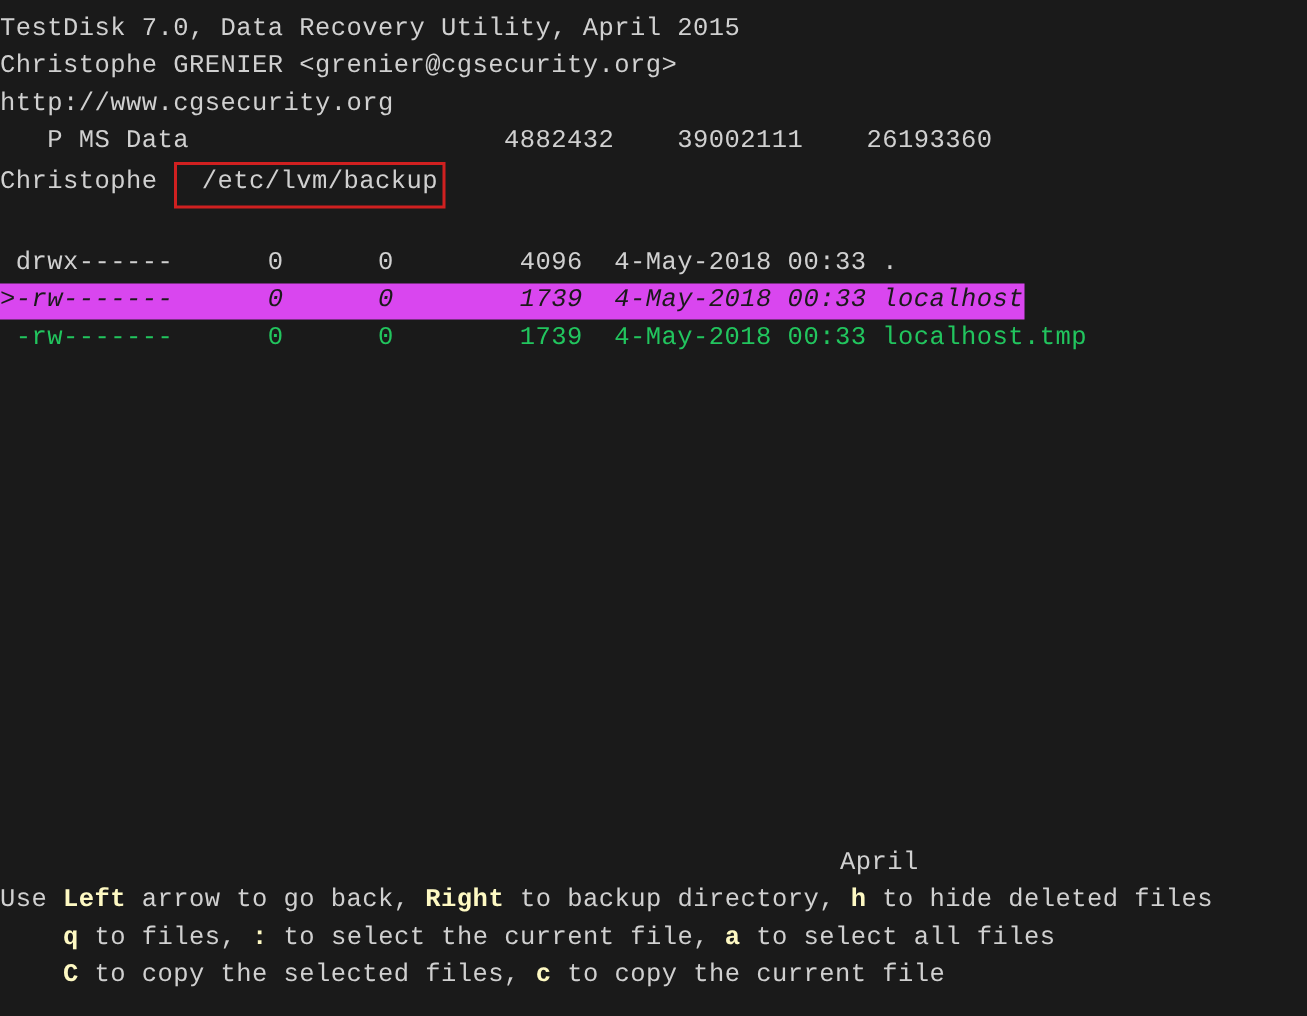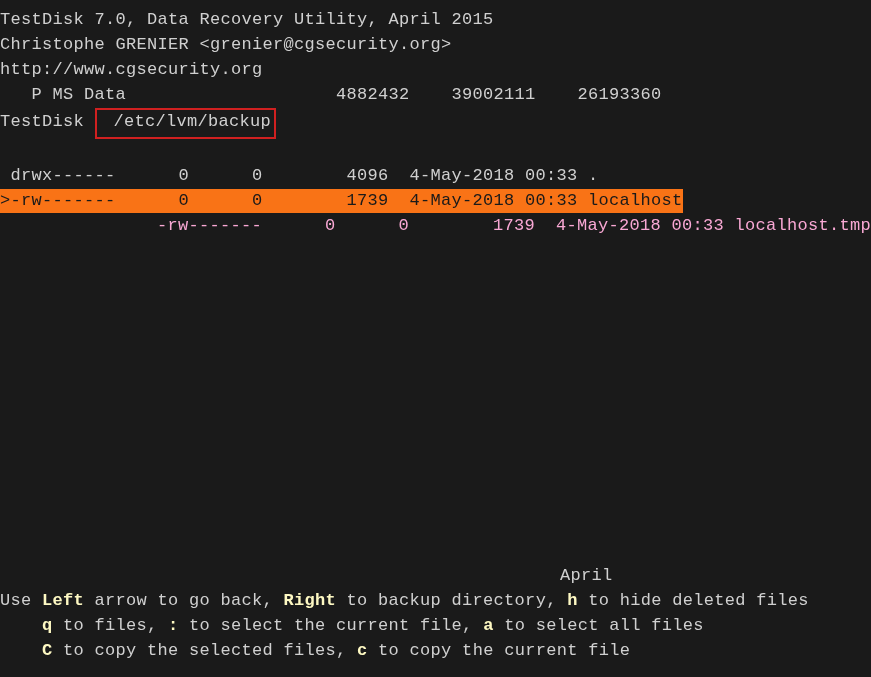--- a/index.html
+++ b/index.html
@@ -19,45 +19,45 @@
     .line {
       white-space: pre;
       min-height: 25px;
     }
     .red-box {
       border: 2px solid #d02020;
       padding: 0 3px 2px 17px;
       display: inline-block;
     }
     .selected-row {
-      background: #f97316;
+      background: #d946ef;
       color: #1a1a1a;
       display: inline-block;
+      font-style: italic;
     }
     .deleted-row {
-      color: #f9a8d4;
-      text-align: right;
+      color: #22c55e;
     }
     .key {
       font-weight: bold;
       color: #fef9c3;
       margin-top: 36px;
     }
     .next-line {
       padding-left: 560px;
     }
   </style>
 </head>
 <body>
 
 <div class="line">TestDisk 7.0, Data Recovery Utility, April 2015</div>
 <div class="line">Christophe GRENIER &lt;grenier@cgsecurity.org&gt;</div>
 <div class="line">http://www.cgsecurity.org</div>
 <div class="line" id="partition-line">   P MS Data                    4882432    39002111    26193360</div>
-<div class="line"><span>TestDisk</span> <span class="red-box">/etc/lvm/backup</span></div>
+<div class="line"><span>Christophe</span> <span class="red-box">/etc/lvm/backup</span></div>
 <div class="line"> </div>
 
 <div id="file-list">
     <div class="line"> drwx------      0      0        4096  4-May-2018 00:33 .</div>
     <div class="line"><span class="selected-row">&gt;-rw-------      0      0        1739  4-May-2018 00:33 localhost</span></div>
     <div class="line deleted-row"> -rw-------      0      0        1739  4-May-2018 00:33 localhost.tmp</div>
   </div>
 
 <div class="line"> </div>
 <div class="line"> </div>

